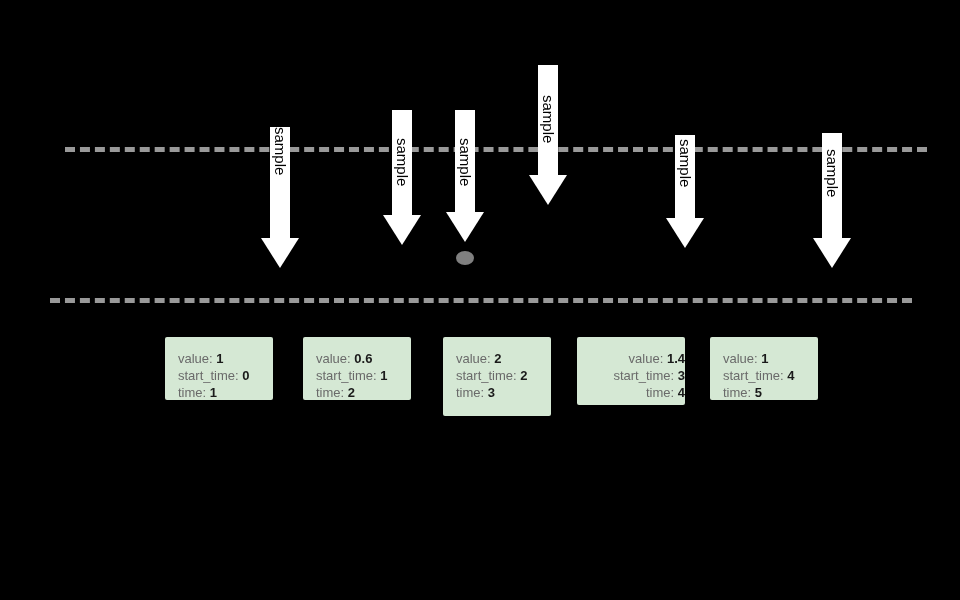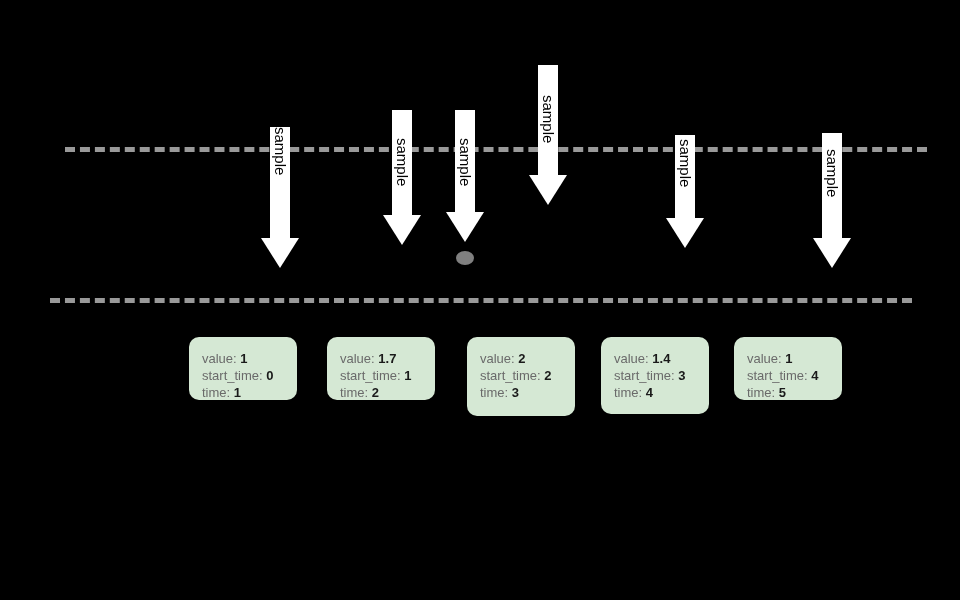--- a/index.html
+++ b/index.html
@@ -63,24 +63,23 @@
   .dot-marker {
     position: absolute;
     background: #808080;
     border-radius: 50%;
   }
 
   
   .event-box {
     position: absolute;
     background: #d5e8d4;
-    border-radius: 10px;
+    border-radius: 2px;
     box-sizing: border-box;
     padding: 13px 0 0 13px;
-    margin-left: 24px;
   }
   .event-box .row {
     font-size: 13px;
     line-height: 17px;
     color: #6a6a6a;
     white-space: nowrap;
     font-family: "Liberation Sans", sans-serif;
   }
   .event-box .row .val {
     color: #1a1a1a;
@@ -144,21 +143,21 @@
     </div>
     <div class="row">
       <span>time:</span>
       <span class="val"> 1</span>
     </div>
   </div>
 
   <div class="event-box" style="left:303px; top:337px; width:108px; height:63px;">
     <div class="row">
       <span>value:</span>
-      <span class="val"> 1.7</span>
+      <span class="val"> 0.6</span>
     </div>
     <div class="row">
       <span>start_time:</span>
       <span class="val"> 1</span>
     </div>
     <div class="row">
       <span>time:</span>
       <span class="val"> 2</span>
     </div>
   </div>
@@ -171,21 +170,21 @@
     <div class="row">
       <span>start_time:</span>
       <span class="val"> 2</span>
     </div>
     <div class="row">
       <span>time:</span>
       <span class="val"> 3</span>
     </div>
   </div>
 
-  <div class="event-box" style="left:577px; top:337px; width:108px; height:77px;">
+  <div class="event-box" style="left:577px; top:337px; width:108px; height:68px;text-align:right;">
     <div class="row">
       <span>value:</span>
       <span class="val"> 1.4</span>
     </div>
     <div class="row">
       <span>start_time:</span>
       <span class="val"> 3</span>
     </div>
     <div class="row">
       <span>time:</span>

